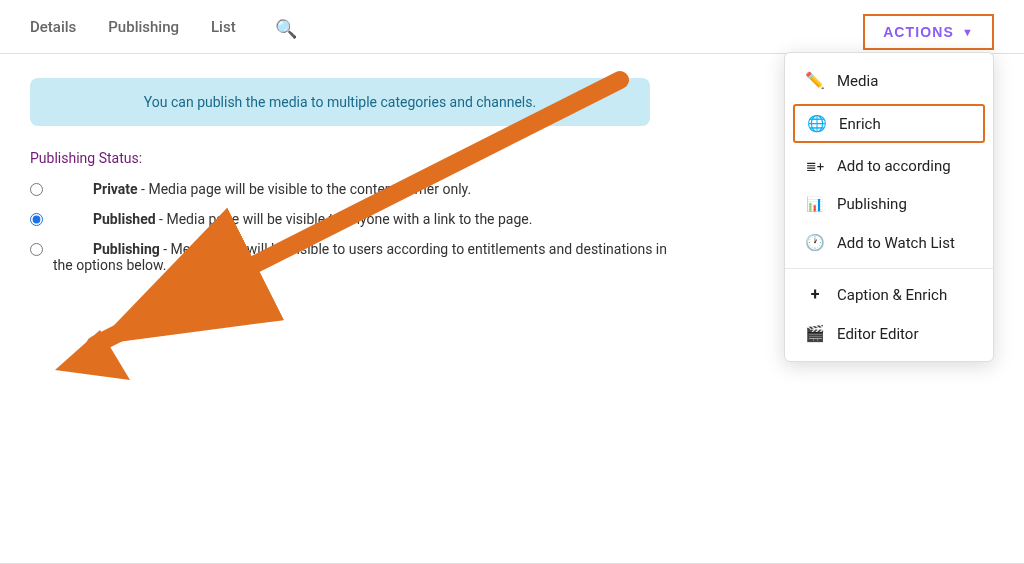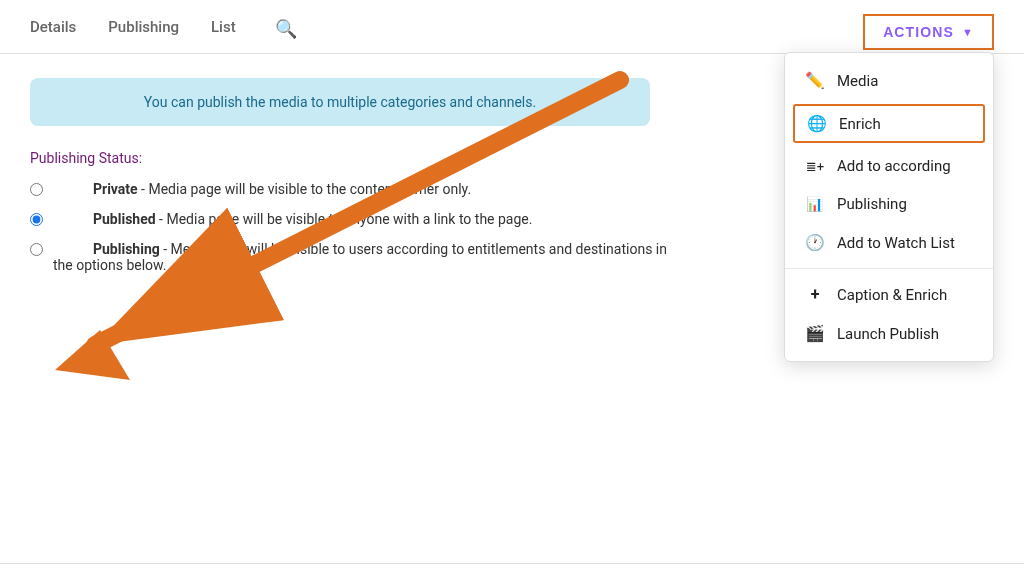--- a/index.html
+++ b/index.html
@@ -280,20 +280,20 @@
 
     <hr class="menu-divider">
 
     <div class="menu-item">
       <span class="menu-icon" style="font-weight:bold;">+</span>
       <span>Caption &amp; Enrich</span>
     </div>
 
     <div class="menu-item">
       <span class="menu-icon">🎬</span>
-      <span>Launch Publish</span>
+      <span>Editor Editor</span>
     </div>
 
   </div>
 
   <div class="bottom-divider"></div>
 
 </div>
 
 </body></html>

